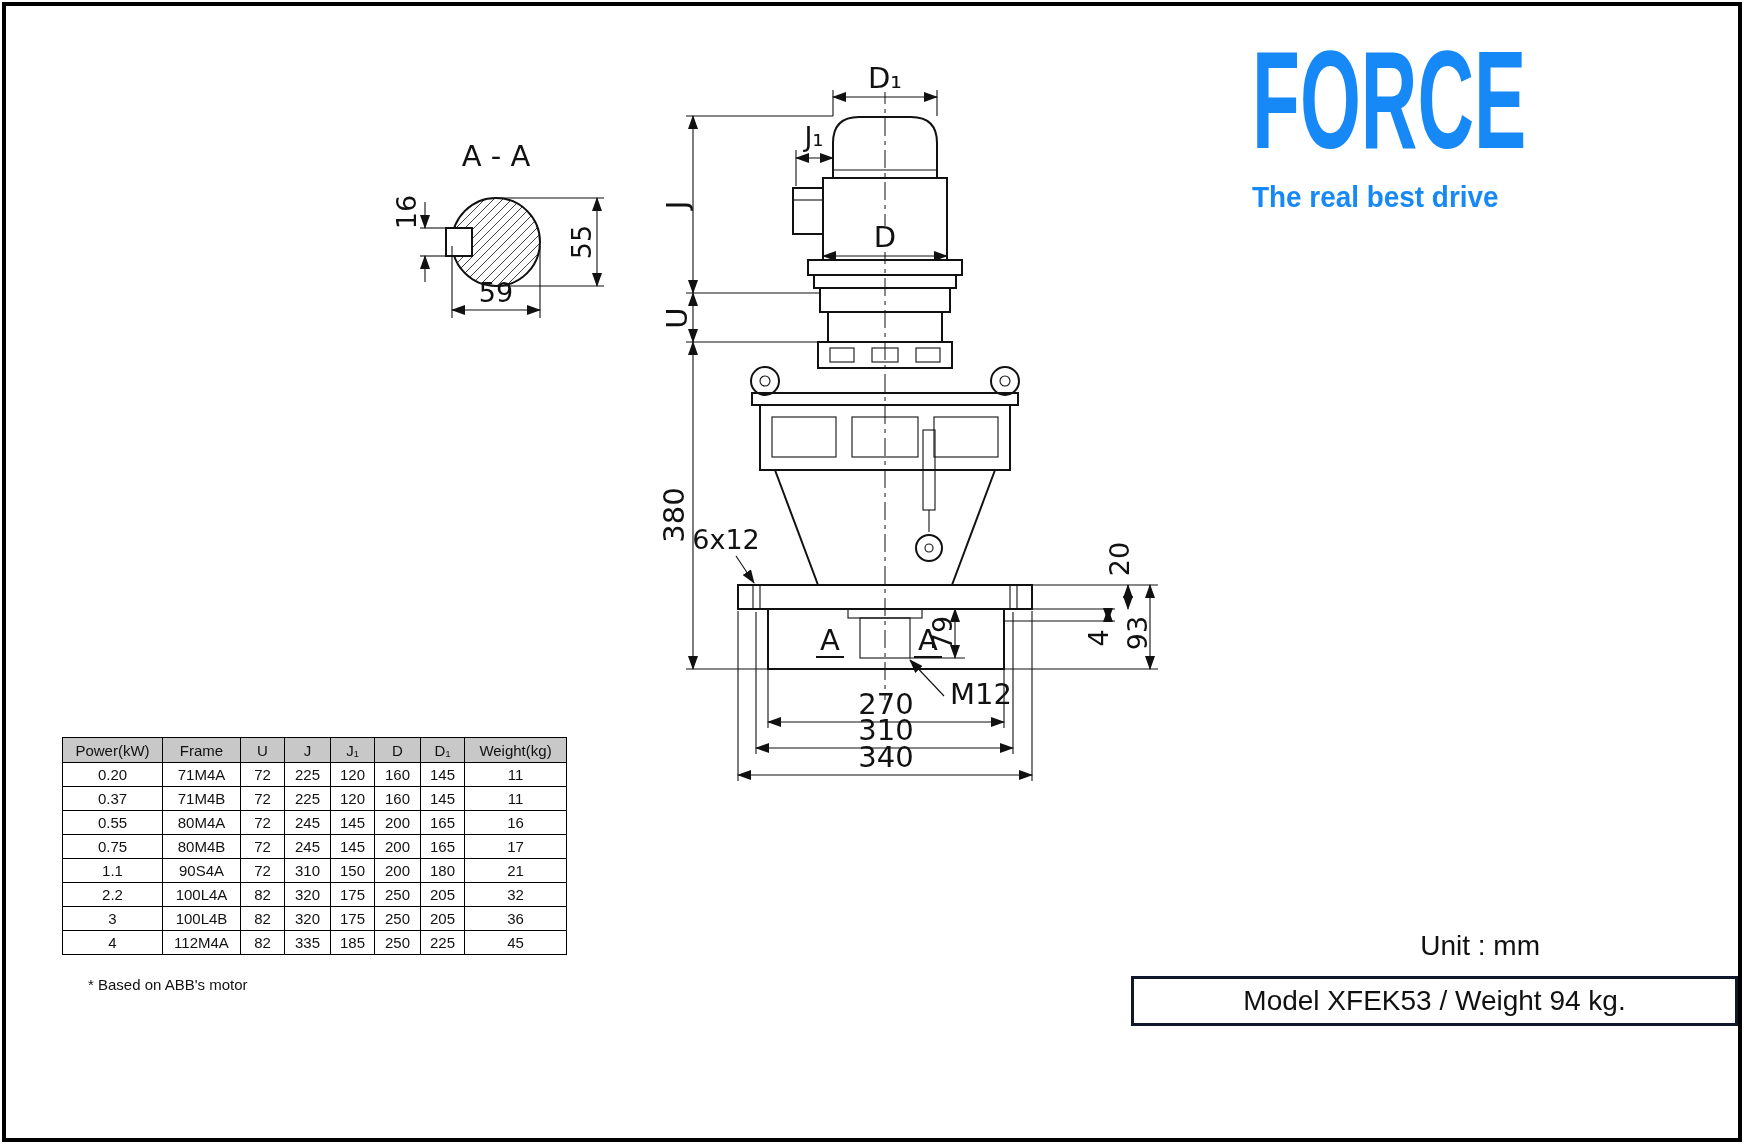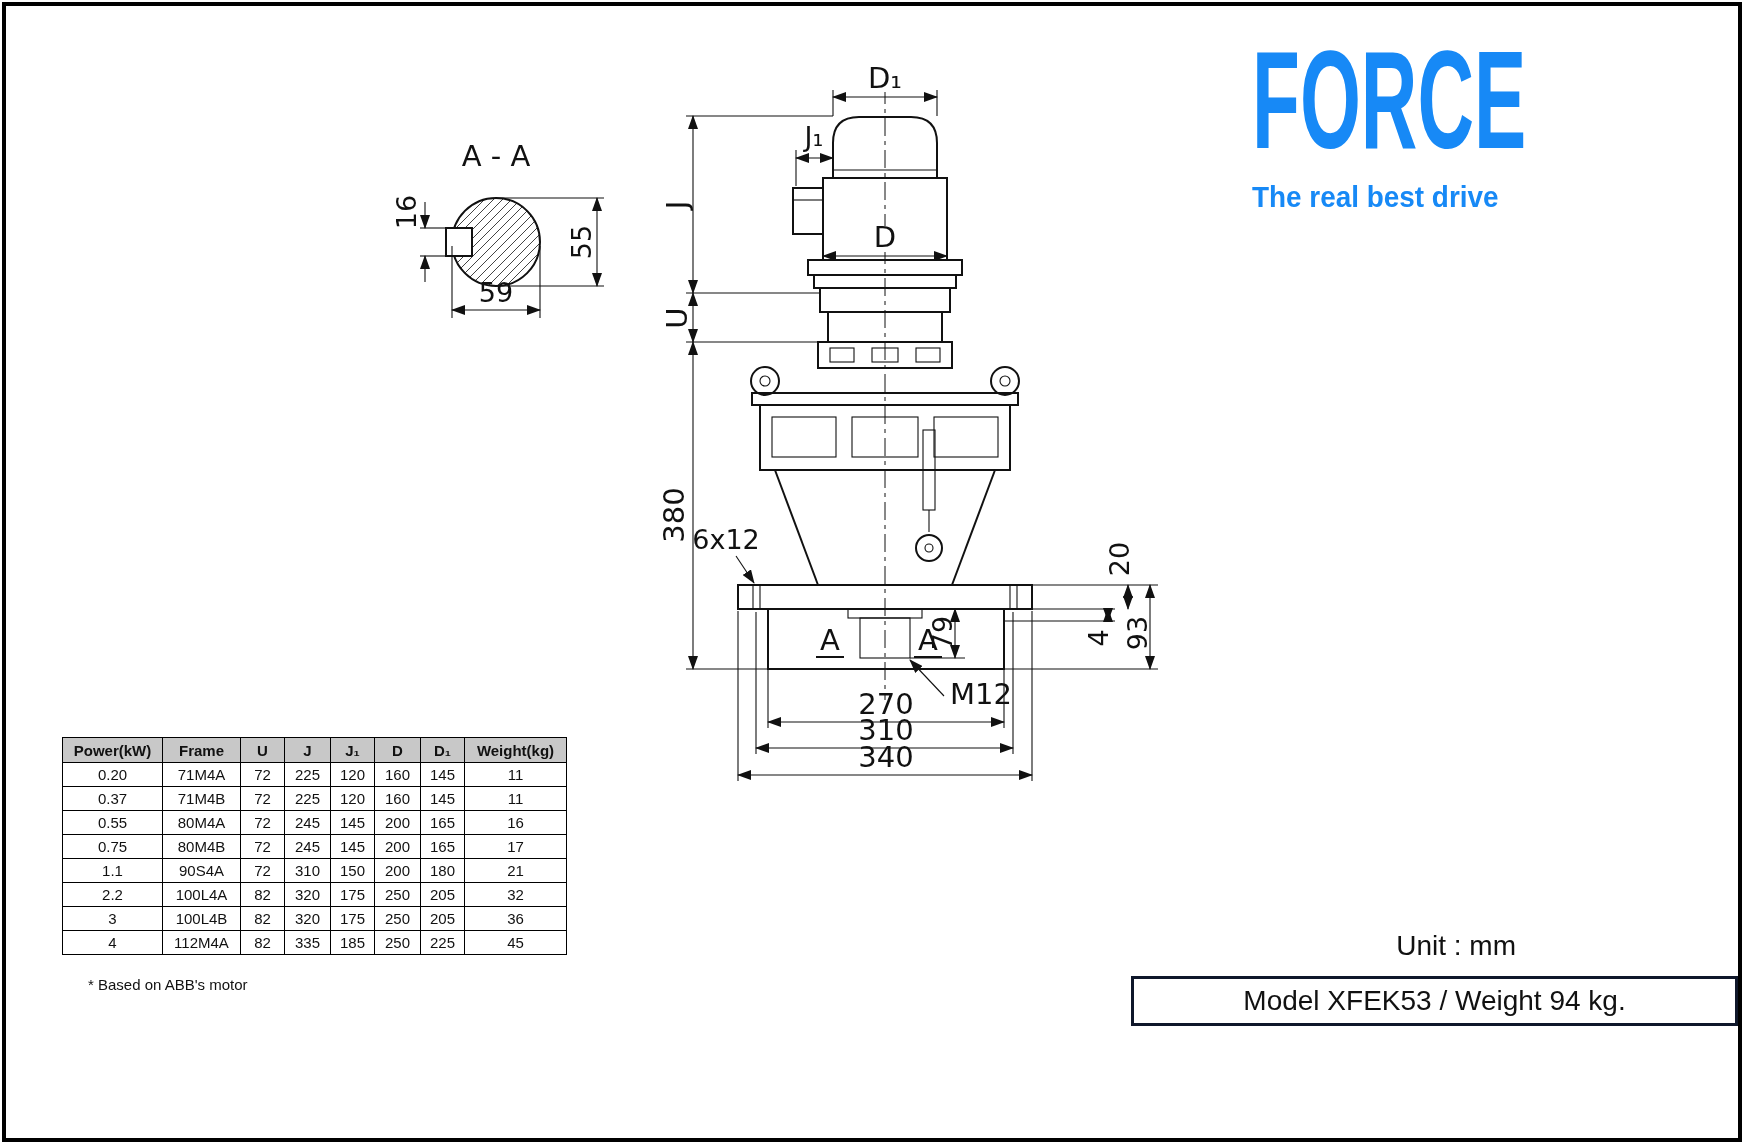--- a/index.html
+++ b/index.html
@@ -17,23 +17,23 @@
   .logo{position:absolute;left:1252px;top:30px;width:300px;}
   .logo-brand{font-size:140px;font-weight:bold;line-height:1;color:#1789f6;
       transform:scaleX(0.56);transform-origin:left top;white-space:nowrap;}
   .logo-tagline{font-size:30px;font-weight:bold;color:#1789f6;margin-top:10px;
       transform:scaleX(0.93);transform-origin:left top;white-space:nowrap;}
   .spec-table{position:absolute;left:62px;top:737px;border-collapse:collapse;
       table-layout:fixed;background:#fff;}
   .spec-table th,.spec-table td{border:1px solid #000;text-align:center;
       font-size:15px;padding:0 2px;height:23px;overflow:hidden;
       font-family:"Liberation Sans",sans-serif;}
-  .spec-table th{background:#c8c8c8;font-weight:bold;height:24px;margin-left:40px;}
+  .spec-table th{background:#c8c8c8;font-weight:normal;height:24px;margin-left:40px;}
   .footnote{position:absolute;left:64px;top:976px;font-size:15px;margin-left:24px;}
-  .unit{position:absolute;right:228px;top:930px;font-size:28px;}
+  .unit{position:absolute;right:204px;top:930px;font-size:28px;}
   .model-box{position:absolute;left:1131px;top:976px;width:607px;height:50px;
       border:3px solid #0f172a;box-sizing:border-box;background:#fff;
       display:flex;align-items:center;justify-content:center;font-size:28px;}
 </style>
 </head>
 <body>
 
 <div class="frame"></div>
 
 <svg width="1744" height="1144" viewBox="0 0 1744 1144">

